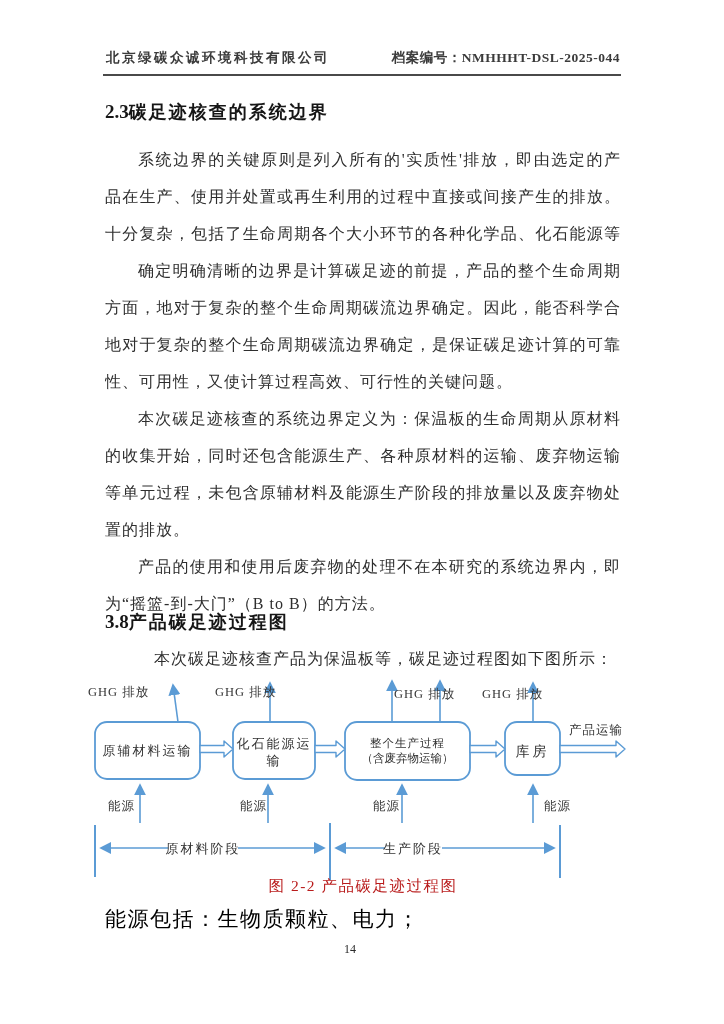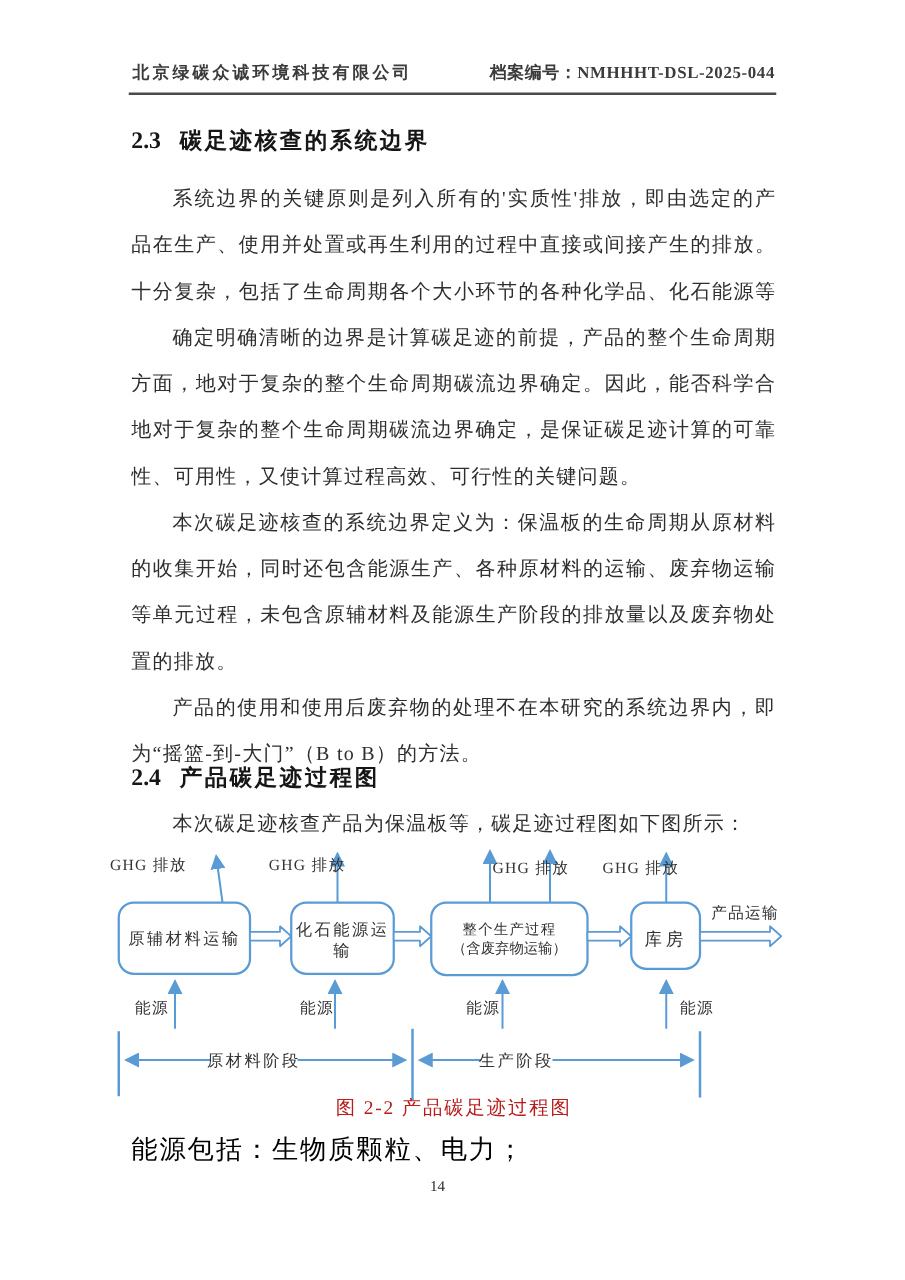--- a/index.html
+++ b/index.html
@@ -3,31 +3,31 @@
 <meta charset="utf-8">
 <style>
   html,body{margin:0;padding:0;background:#ffffff;}
   .page{position:relative;width:724px;height:1024px;background:#ffffff;overflow:hidden;
         font-family:"Liberation Serif","DejaVu Serif",serif;color:#2e2e2e;border-radius:29px;}
   
   .hdr-left{position:absolute;left:106px;top:49px;font-size:13.5px;letter-spacing:2.5px;color:#3b3b3b;font-weight:600;}
   .hdr-right{position:absolute;right:104px;top:49px;font-size:13.5px;letter-spacing:.5px;color:#3b3b3b;font-weight:600;}
   .hdr-rule{position:absolute;left:103px;top:74px;width:518px;height:2px;background:#4a4a4a;}
   
-  .sec-h{position:absolute;left:105px;display:flex;align-items:baseline;gap:15px;color:#161616;}
+  .sec-h{position:absolute;left:105px;display:flex;align-items:baseline;color:#161616;}
   .sec-h .num{font-family:"Liberation Serif",serif;font-weight:bold;font-size:19px;}
   .sec-h .ttl{font-family:"Liberation Sans","DejaVu Sans",sans-serif;font-weight:bold;font-size:18px;letter-spacing:2px;}
   .h23{top:100px;} .h24{top:610px;}
   
   .bodytext{position:absolute;left:105px;top:141px;width:516px;}
   .bline{height:37px;line-height:37px;font-size:16px;letter-spacing:1px;overflow:hidden;
          text-align:justify;text-align-last:justify;}
   .bline.ind{padding-left:33px;}
   .bline.end{text-align:left;text-align-last:left;font-family:Liberation Serif, serif;}
-  .intro{position:absolute;left:105px;top:649px;width:516px;font-size:16px;letter-spacing:1px;padding-left:33px;box-sizing:border-box;}
+  .intro{position:absolute;left:121px;top:649px;width:516px;font-size:16px;letter-spacing:1px;padding-left:33px;box-sizing:border-box;}
   
   .diagram{position:absolute;left:80px;top:672px;}
   .diagram text{font-family:"Liberation Serif","DejaVu Serif",serif;fill:#333333;}
   .caption{position:absolute;left:105px;top:876px;width:516px;text-align:center;font-size:15.5px;letter-spacing:1.5px;color:#b91c1c;}
   .note{position:absolute;left:105px;top:905px;font-size:21px;letter-spacing:1.5px;color:#000000;}
   .pagenum{position:absolute;left:0;top:942px;width:700px;text-align:center;font-size:12px;color:#2b2b2b;}
 </style>
 </head>
 <body>
 
@@ -52,21 +52,21 @@
     <div class="bline end">性、可用性，又使计算过程高效、可行性的关键问题。</div>
     <div class="bline ind">本次碳足迹核查的系统边界定义为：保温板的生命周期从原材料</div>
     <div class="bline">的收集开始，同时还包含能源生产、各种原材料的运输、废弃物运输</div>
     <div class="bline">等单元过程，未包含原辅材料及能源生产阶段的排放量以及废弃物处</div>
     <div class="bline end">置的排放。</div>
     <div class="bline ind">产品的使用和使用后废弃物的处理不在本研究的系统边界内，即</div>
     <div class="bline end">为“摇篮-到-大门”（B to B）的方法。</div>
   </div>
 
   <div class="sec-h h24">
-    <span class="num">2.4</span>
+    <span class="num">3.8</span>
     <span class="ttl">产品碳足迹过程图</span>
   </div>
   <div class="intro">本次碳足迹核查产品为保温板等，碳足迹过程图如下图所示：</div>
 
   <svg class="diagram" width="590" height="212" viewBox="0 0 590 212">
     <defs>
       <marker id="ah" viewBox="0 0 10 10" refX="8.5" refY="5" markerWidth="7.5" markerHeight="7.5" orient="auto-start-reverse">
         <path d="M0,0 L10,5 L0,10 Z" fill="#5B9BD5"></path>
       </marker>
     </defs>

